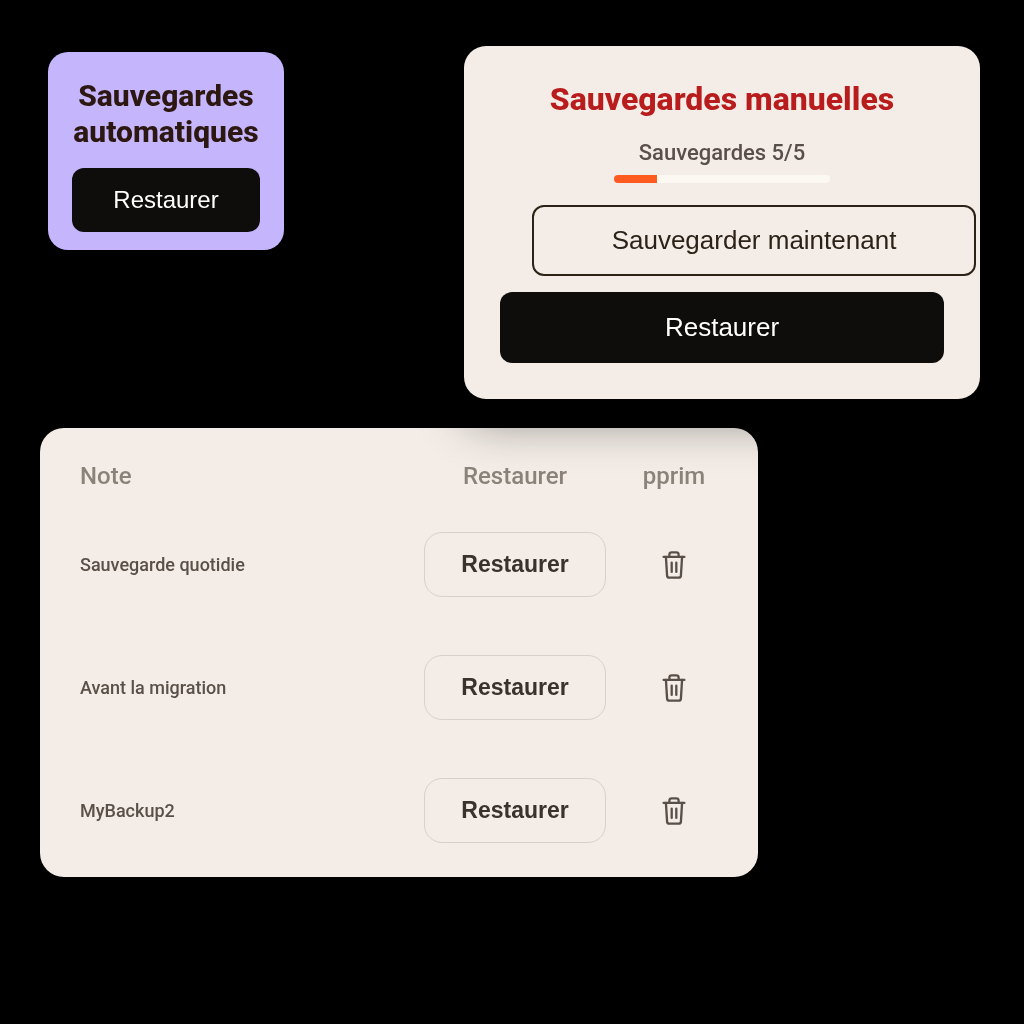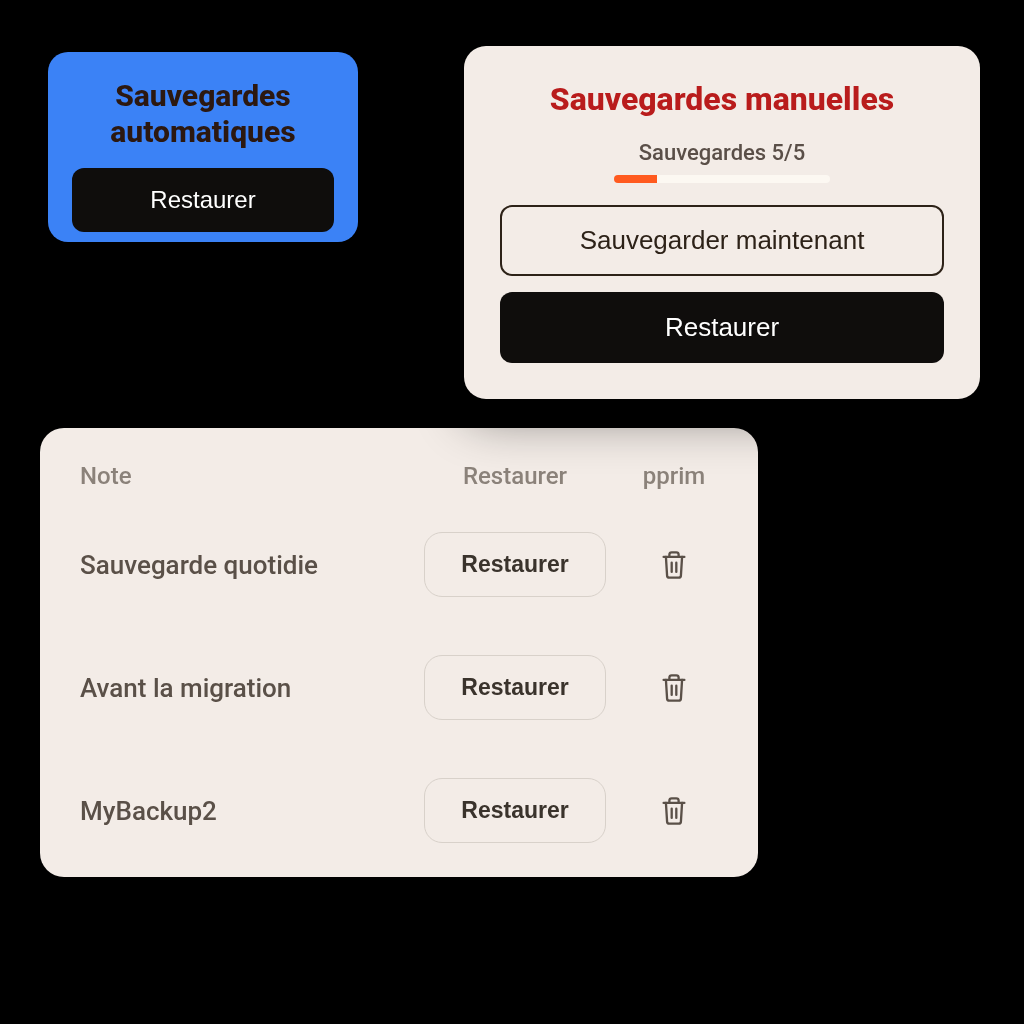--- a/index.html
+++ b/index.html
@@ -10,24 +10,24 @@
     font-family: -apple-system, BlinkMacSystemFont, "Segoe UI", Roboto, Helvetica, Arial, sans-serif;
     position: relative;
     overflow: hidden;
   }
 
   
   .auto-card {
     position: absolute;
     left: 48px;
     top: 52px;
-    width: 310px;
-    background: #3b82f6;
+    width: 236px;
+    background: #c4b5fd;
     border-radius: 20px;
-    padding: 26px 24px 10px 24px;
+    padding: 26px 24px 18px 24px;
     box-shadow: 0 10px 30px rgba(0,0,0,0.3);
   }
   .auto-title {
     font-size: 30px;
     font-weight: 800;
     color: #2c1810;
     text-align: center;
     line-height: 1.2;
     margin-bottom: 18px;
   }
@@ -92,20 +92,21 @@
     background: transparent;
     border: 2px solid #2d2218;
     color: #2d2218;
     border-radius: 12px;
     padding: 18px 0;
     font-size: 26px;
     font-weight: 500;
     cursor: pointer;
     text-align: center;
     margin-bottom: 16px;
+    margin-left: 32px;
   }
   .manual-card .btn-black {
     font-size: 26px;
     padding: 20px 10px;
   }
 
   
   .list-card {
     position: absolute;
     left: 40px;
@@ -130,21 +131,21 @@
   .col-delete { flex: 1; text-align: center; }
 
   .list-row {
     display: flex;
     align-items: center;
     margin-bottom: 58px;
   }
   .list-row:last-child { margin-bottom: 0; }
   .row-label {
     flex: 0 0 320px;
-    font-size: 26px;
+    font-size: 18px;
     color: #5a5048;
     font-weight: 500;
     white-space: nowrap;
     overflow: hidden;
   }
   .row-btn-wrap {
     flex: 0 0 230px;
     display: flex;
     justify-content: center;
   }

